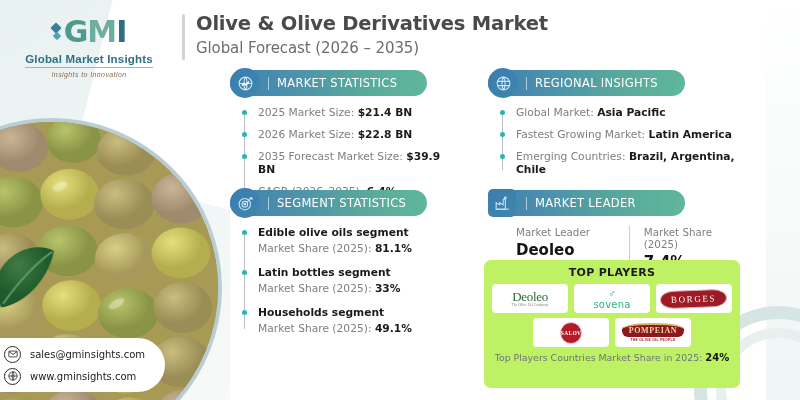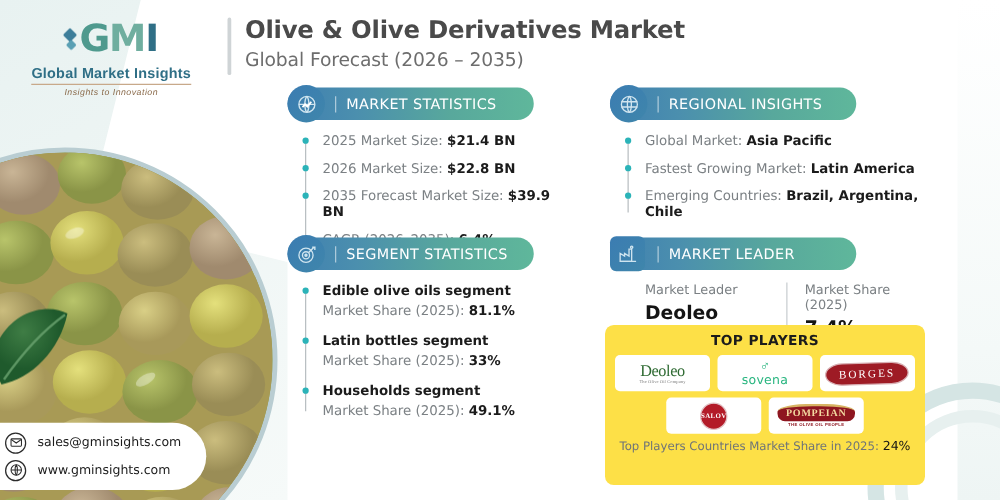--- a/index.html
+++ b/index.html
@@ -135,36 +135,36 @@
   
   .leader-row { display: flex; margin-top: 10px; margin-left: 28px; }
   .leader-col { padding-right: 16px; }
   .leader-col.second { border-left: 1px solid #c9ced1; padding-left: 14px; margin-left: 6px; }
   .leader-k { font-size: 10.3px; color: #7b8084; font-family: "DejaVu Sans", sans-serif; }
   .leader-v { font-size: 15px; color: #141414; font-weight: bold; margin-top: 3px; font-family: "DejaVu Sans", sans-serif; }
 
   
   .players {
     position: absolute; left: 484px; top: 260px; width: 256px; height: 128px;
-    background: #fde047; border-radius: 7px; padding: 6px 8px 5px 8px;
+    background: #bef264; border-radius: 7px; padding: 6px 8px 5px 8px;
   }
   .players-title {
     text-align: center; font-size: 11px; font-weight: bold; color: #1b1b1b;
     letter-spacing: .3px; font-family: "DejaVu Sans", sans-serif; margin-bottom: 5px;
   }
   .players-row { display: flex; justify-content: center; gap: 6px; margin-bottom: 5px; }
   .pcard {
     background: #ffffff; border-radius: 4px; width: 76px; height: 29px;
     display: flex; align-items: center; justify-content: center; overflow: hidden;
   }
   .players-foot {
     text-align: center; font-size: 9.4px; color: #6f7478; margin-top: 3px;
     font-family: "DejaVu Sans", sans-serif;
   }
-  .players-foot b { color: #141414; font-weight: normal; font-size: 10px; }
+  .players-foot b { color: #141414; font-weight: bold; font-size: 10px; }
 
   
   .deoleo-w { text-align: center; line-height: 1; }
   .deoleo-t { font-family: "Liberation Serif", serif; font-size: 13px; color: #2f6b33; letter-spacing: -.3px; }
   .deoleo-s { font-size: 3.6px; color: #7d7d7d; letter-spacing: .1px; margin-top: 1px; font-family: "Liberation Serif", serif; }
   .sovena-w { text-align: center; line-height: 1; }
   .sovena-m { font-size: 11px; color: #27b57f; font-weight: bold; }
   .sovena-t { font-size: 10px; color: #27b57f; letter-spacing: .2px; margin-top: 1px; font-family: "DejaVu Sans", sans-serif; }
   .borges-w {
     background: #9e1b25; color: #fff; font-family: "Liberation Serif", serif;

